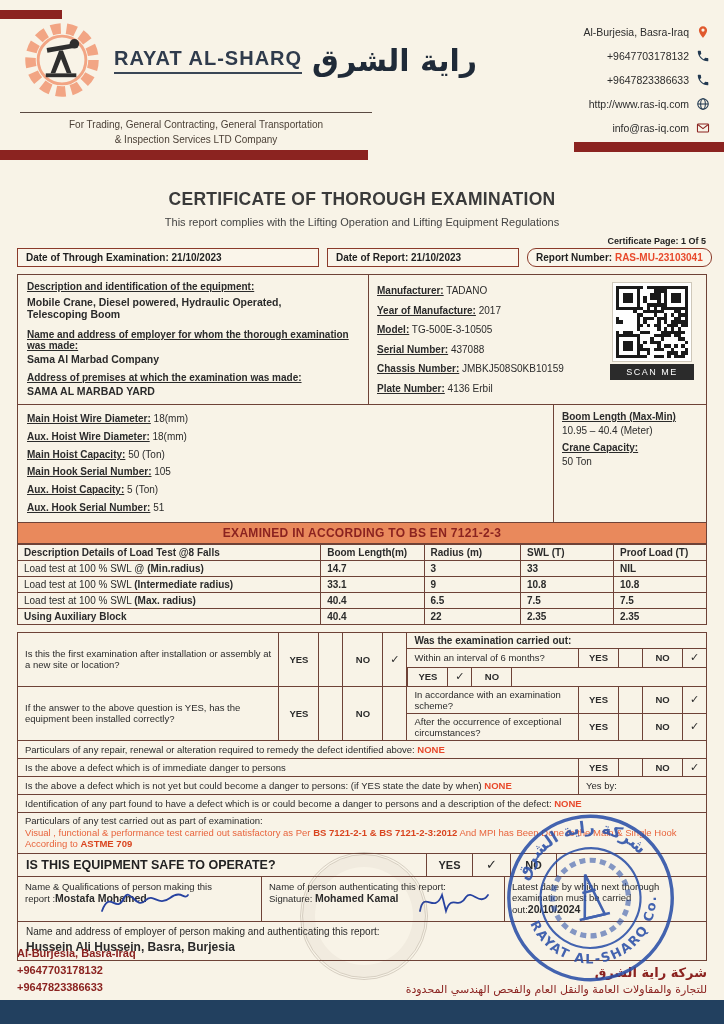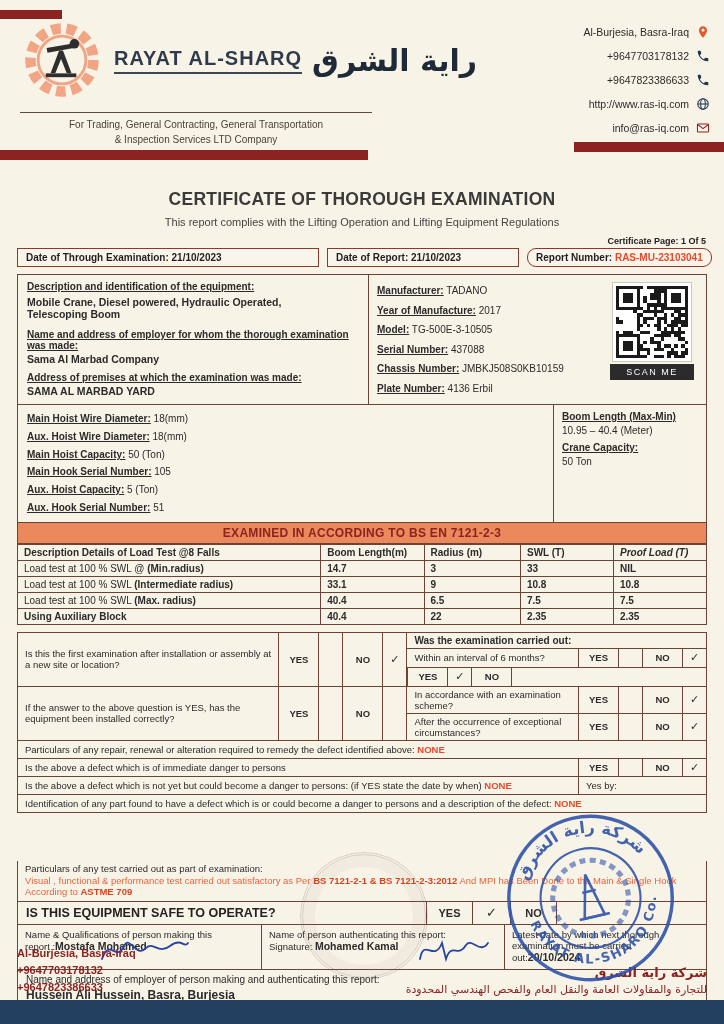--- a/index.html
+++ b/index.html
@@ -71,21 +71,21 @@
   .hoist-right .blk { margin-bottom:4px; }
 
   .examined { background:#e9895c; text-align:center; font-weight:bold; font-size:12px;
               color:#8b2320; padding:3px 0; letter-spacing:.3px; }
 
   
   table.load { width:100%; border-collapse:collapse; font-size:10px; }
   table.load th, table.load td { border:1px solid #6e4237; padding:2px 6px; text-align:left; }
   table.load th { font-weight:bold; }
   table.load td.num { font-weight:bold; }
-  table.load .c0 { width:44%; } .c1 { width:15%; } .c2 { width:14%; } .c3 { width:13.5%; } .c4{ width:13.5%;font-style:italic; }
+  table.load .c0 { width:44%; } .c1 { width:15%; } .c2 { width:14%; } .c3 { width:13.5%; } .c4{ width:13.5%; }
 
   
   .qrow { display:flex; font-size:9.5px; }
   .q-left { width:389px; display:flex; }
   .q-text { flex:1; padding:4px 7px; display:flex; align-items:center; }
   .qc { border-left:1px solid #6e4237; display:flex; align-items:center; justify-content:center;
         font-weight:bold; }
   .qc.w-lbl { width:40px; } .qc.w-chk { width:24px; font-size:11px; }
   .q-right { width:300px; border-left:1.5px solid #6e4237; display:flex; flex-direction:column; }
   .q-right-header { border-bottom:1px solid #6e4237; padding:2px 7px; font-weight:bold; font-size:10px; }
@@ -93,21 +93,21 @@
   .q-subrow.last { border-bottom:0; }
   .q-subtext { flex:1; padding:2px 7px; display:flex; align-items:center; }
   .rowA { min-height:55px; }
   .rowB { min-height:48px; }
 
   .flat-row { display:flex; font-size:9.5px; align-items:stretch; }
   .flat-text { flex:1; padding:3px 7px; }
   .flat-right { width:128px; border-left:1px solid #6e4237; padding:3px 7px; }
   .none { color:#e8492b; font-weight:bold; }
 
-  .tests { padding:2px 7px 4px; font-size:9.5px;margin-top:48px; }
+  .tests { padding:2px 7px 4px; font-size:9.5px; }
   .tests .line2 { margin-top:1px; }
   .t-orange { color:#e8643c; }
   .t-bold { color:#d9441f; font-weight:bold; }
 
   .safe-row { display:flex; align-items:stretch; }
   .safe-text { flex:1; padding:4px 8px; font-weight:bold; font-size:12.5px; color:#222; }
   .safe-row .qc.w-yes { width:46px; font-size:11px; }
   .safe-row .qc.w-chk2 { width:38px; font-size:13px; }
   .safe-row .qc.w-tail { width:150px; }
 

